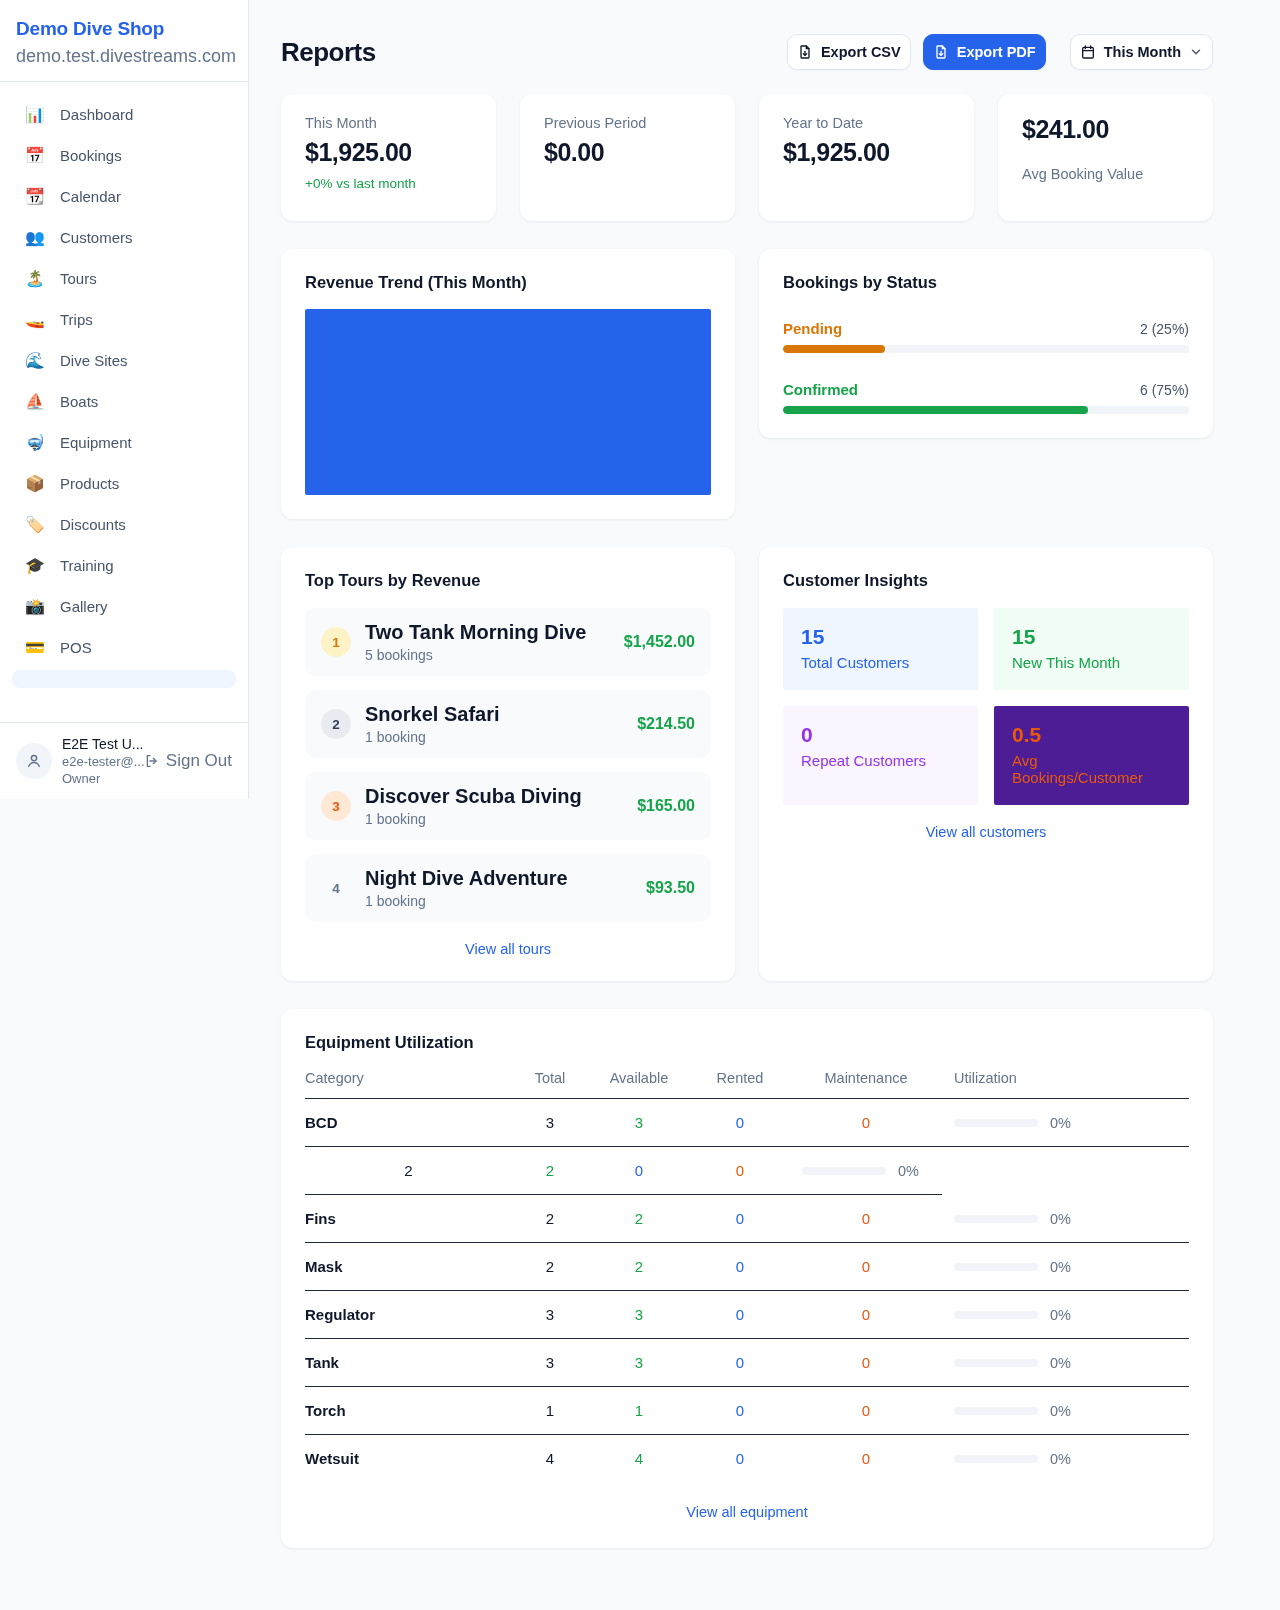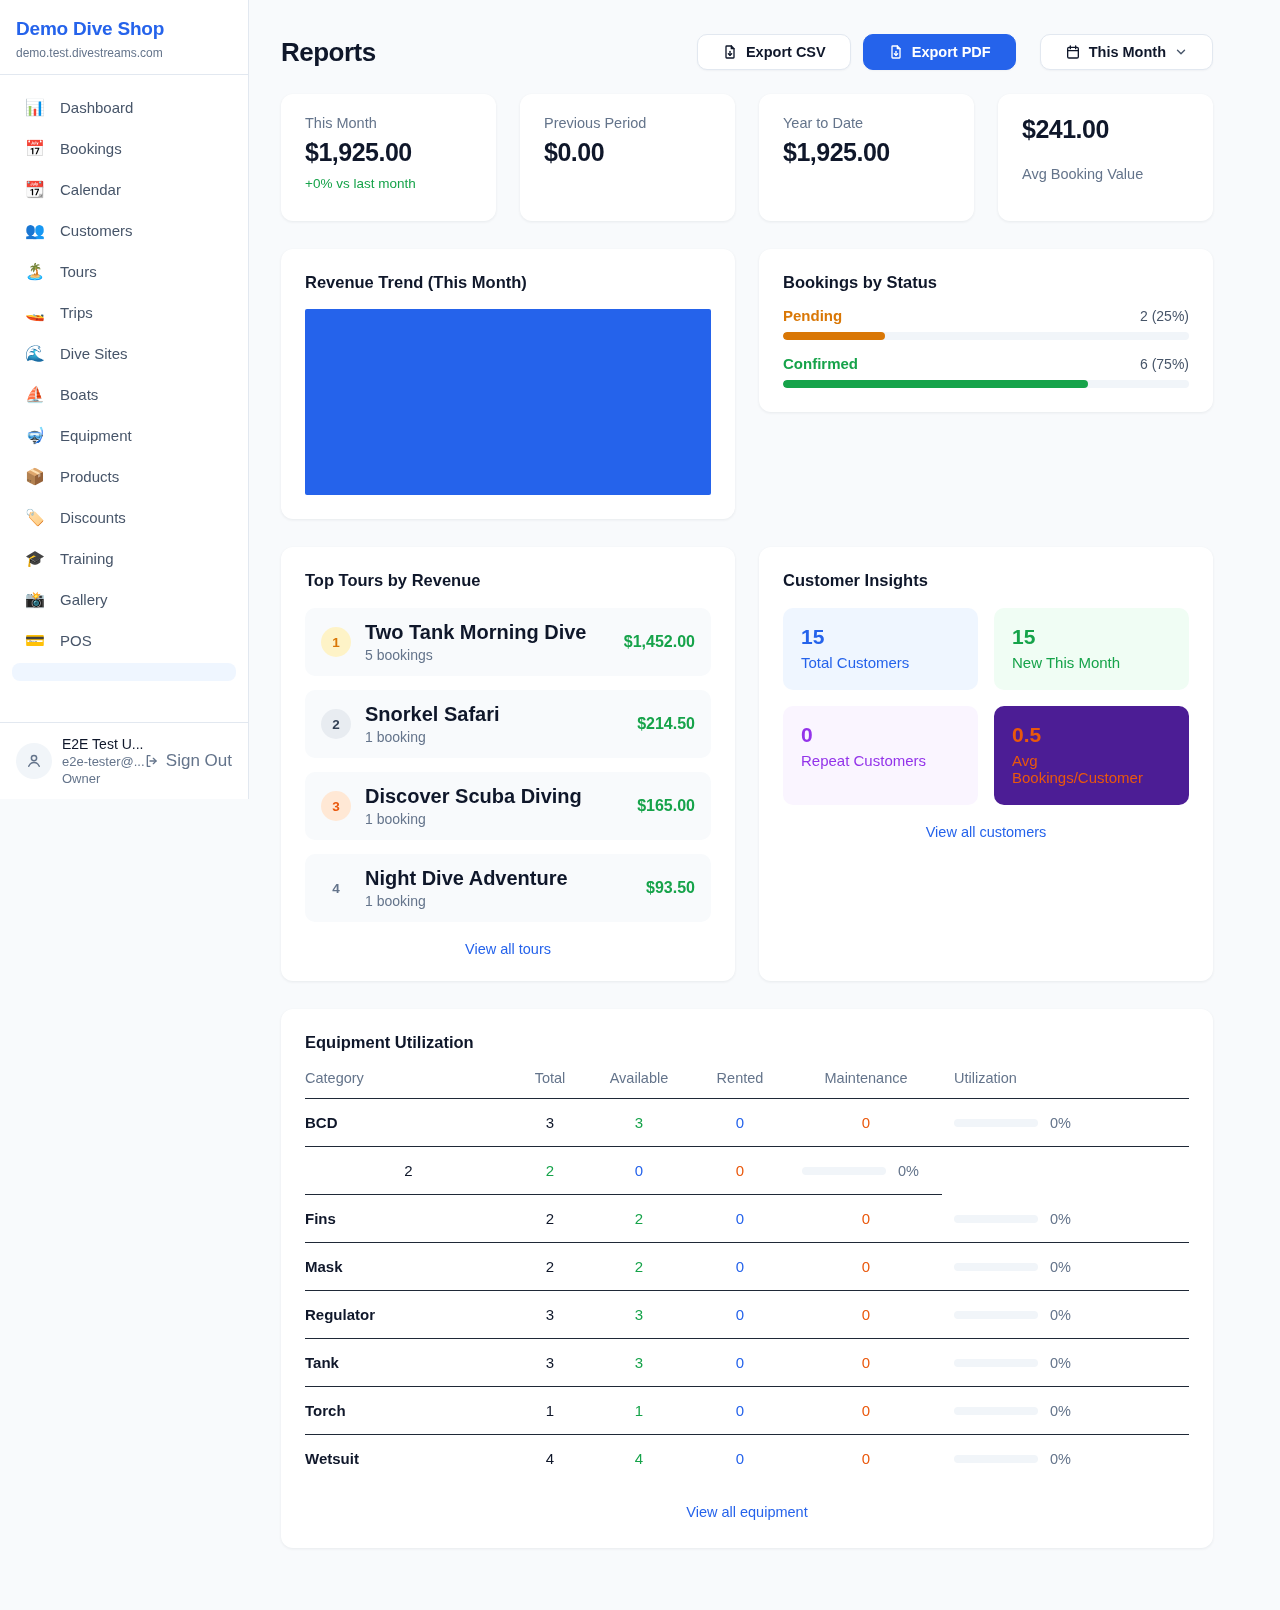--- a/index.html
+++ b/index.html
@@ -5,41 +5,41 @@
   * { margin:0; padding:0; box-sizing:border-box; }
   html,body { width:1280px; min-height:1610px; }
   body { background:#f8fafc; font-family:"Liberation Sans", sans-serif; color:#0f172a; }
   a { text-decoration:none; }
 
   
   .sidebar { position:absolute; left:0; top:0; width:249px; height:799px; background:#fff;
              border-right:1px solid #e2e8f0; overflow:hidden; }
   .sb-head { padding:18px 16px 14px; border-bottom:1px solid #e2e8f0; }
   .sb-title { color:#2563eb; font-size:19px; font-weight:700; letter-spacing:-0.2px; }
-  .sb-sub { color:#64748b; font-size:12px; margin-top:6px; }
+  .sb-sub { color:#64748b; font-size:18px; margin-top:6px; }
   .nav { padding:14px 12px 0; }
   .nav-item { display:flex; align-items:center; gap:14px; padding:9px 12px; border-radius:8px;
               color:#475569; font-size:15px; font-weight:500; margin-bottom:4px; cursor:pointer; }
   .nav-icon { width:22px; font-size:16px; text-align:center; }
   .nav-active-sliver { height:18px; background:#eff6ff; border-radius:8px; margin:2px 12px 0; }
   .sb-foot { position:absolute; bottom:0; left:0; width:100%; background:#fff; border-top:1px solid #e2e8f0;
              padding:13px 16px; display:flex; align-items:center; gap:10px; }
   .avatar { width:36px; height:36px; border-radius:50%; background:#f1f5f9; display:flex;
             align-items:center; justify-content:center; flex:none; color:#64748b; }
   .u-info { flex:1; min-width:0; }
   .u-name { font-size:14px; font-weight:400; color:#0f172a; white-space:nowrap; }
   .u-email, .u-role { font-size:13px; color:#64748b; margin-top:2px; white-space:nowrap; }
   .signout { display:flex; align-items:center; gap:6px; color:#64748b; font-size:17px; cursor:pointer; flex:none; }
 
   
   .main { margin-left:249px; padding:34px 67px 40px 32px; }
   .page-head { display:flex; align-items:center; justify-content:space-between; margin-bottom:24px; }
   .page-title { font-size:26px; font-weight:700; letter-spacing:-0.5px; color:#0f172a; }
   .head-actions { display:flex; align-items:center; gap:12px; }
-  .btn { display:inline-flex; align-items:center; gap:8px; padding:9px 24px; border-radius:10px;
+  .btn { display:inline-flex; align-items:center; gap:8px; padding:9px 9px; border-radius:10px;
          background:#fff; border:1px solid #e2e8f0; font-size:14.5px; font-weight:600; color:#0f172a;
          box-shadow:0 1px 2px rgba(15,23,42,0.04); cursor:pointer; font-family:inherit; }
   .btn.primary { background:#2563eb; border-color:#2563eb; color:#fff; }
   .btn.period { margin-left:12px; }
   .btn svg { flex:none; }
 
   .card { background:#fff; border-radius:12px; box-shadow:0 1px 3px rgba(15,23,42,0.07); }
   .card-title { font-size:16.5px; font-weight:700; color:#0f172a; }
 
   
@@ -49,21 +49,21 @@
   .stat-value { font-size:25px; font-weight:700; letter-spacing:-0.5px; color:#0f172a; margin-top:7px; }
   .stat-change { font-size:13.5px; color:#16a34a; font-weight:500; margin-top:9px; }
   .stat.value-first .stat-value { margin-top:0; }
   .stat.value-first .stat-label { margin-top:22px; }
 
   
   .row2 { display:grid; grid-template-columns:1fr 1fr; gap:24px; align-items:start; margin-bottom:28px; }
   .rev-card { padding:24px; }
   .rev-chart { margin-top:17px; height:186px; background:#2563eb; border-radius:2px; }
   .status-card { padding:24px; }
-  .status-row { margin-top:15px; }
+  .status-row { margin-top:28px; }
   .status-head { display:flex; align-items:center; justify-content:space-between; }
   .status-label { font-size:15px; font-weight:600; }
   .status-value { font-size:14px; color:#475569; }
   .track { height:8px; background:#f1f5f9; border-radius:4px; margin-top:8px; overflow:hidden; }
   .fill { height:8px; border-radius:4px; }
 
   
   .row3 { display:grid; grid-template-columns:1fr 1fr; gap:24px; margin-bottom:28px; }
   .tours-card, .insights-card { padding:24px; }
   .tour-list { margin-top:18px; }
@@ -74,21 +74,21 @@
   .rank-1 { background:#fef3c7; color:#d97706; }
   .rank-2 { background:#e8ecf1; color:#334155; }
   .rank-3 { background:#ffe8d5; color:#ea580c; }
   .rank-4 { background:transparent; color:#64748b; }
   .tour-name { font-size:20px; font-weight:700; color:#0f172a; }
   .tour-sub { font-size:14px; color:#64748b; margin-top:3px; }
   .tour-rev { margin-left:auto; font-size:16px; font-weight:700; color:#16a34a; }
   .view-link { display:block; text-align:center; color:#2563eb; font-size:14.5px; margin-top:19px; cursor:pointer; }
 
   .tiles { display:grid; grid-template-columns:1fr 1fr; gap:16px; margin-top:18px; }
-  .tile { border-radius:10px; padding:17px 18px 19px; }
+  .tile { border-radius:2px; padding:17px 18px 19px; }
   .tile-value { font-size:21px; font-weight:700; }
   .tile-label { font-size:15px; margin-top:5px; }
   .theme-blue   { background:#eff6ff; } .theme-blue .tile-value, .theme-blue .tile-label { color:#2563eb; }
   .theme-green  { background:#f0fdf4; } .theme-green .tile-value, .theme-green .tile-label { color:#16a34a; }
   .theme-purple { background:#faf5ff; } .theme-purple .tile-value, .theme-purple .tile-label { color:#9333ea; }
   .theme-orange { background:#4c1d95; } .theme-orange .tile-value, .theme-orange .tile-label { color:#ea580c; }
 
   
   .equip-card { padding:24px 24px 28px; }
   .eq-grid { display:grid; grid-template-columns:207px 76px 102px 100px 152px 1fr; align-items:center; }

